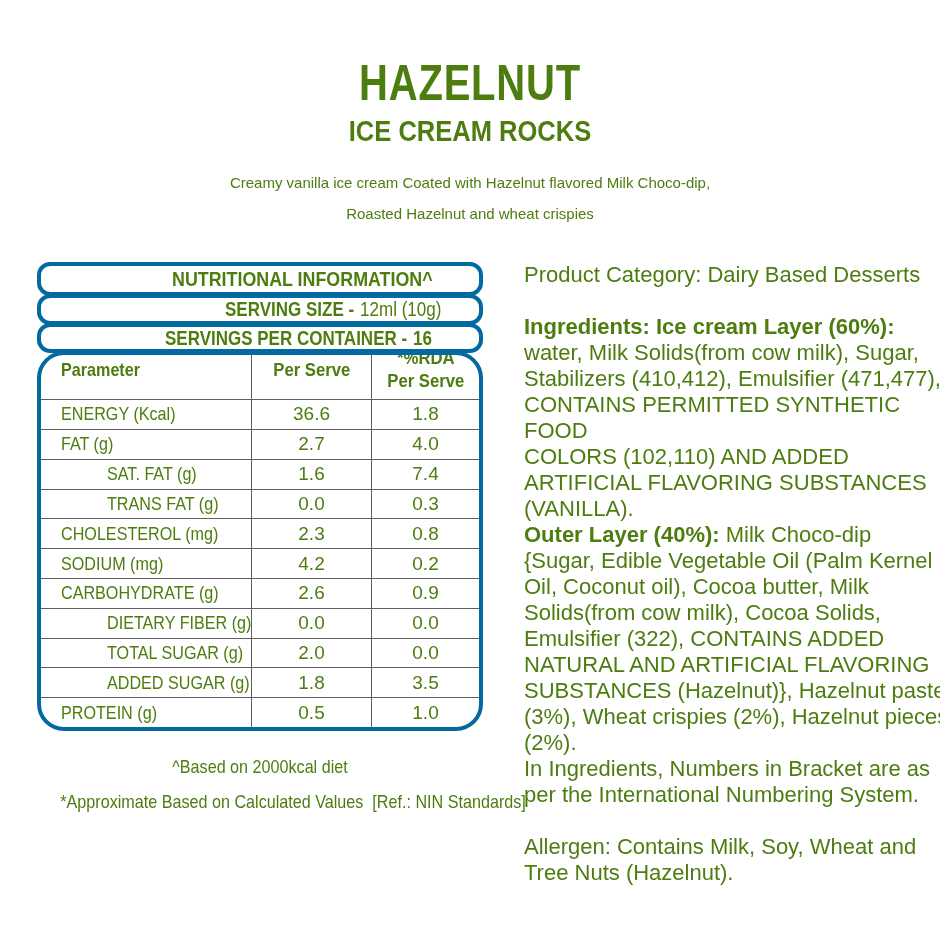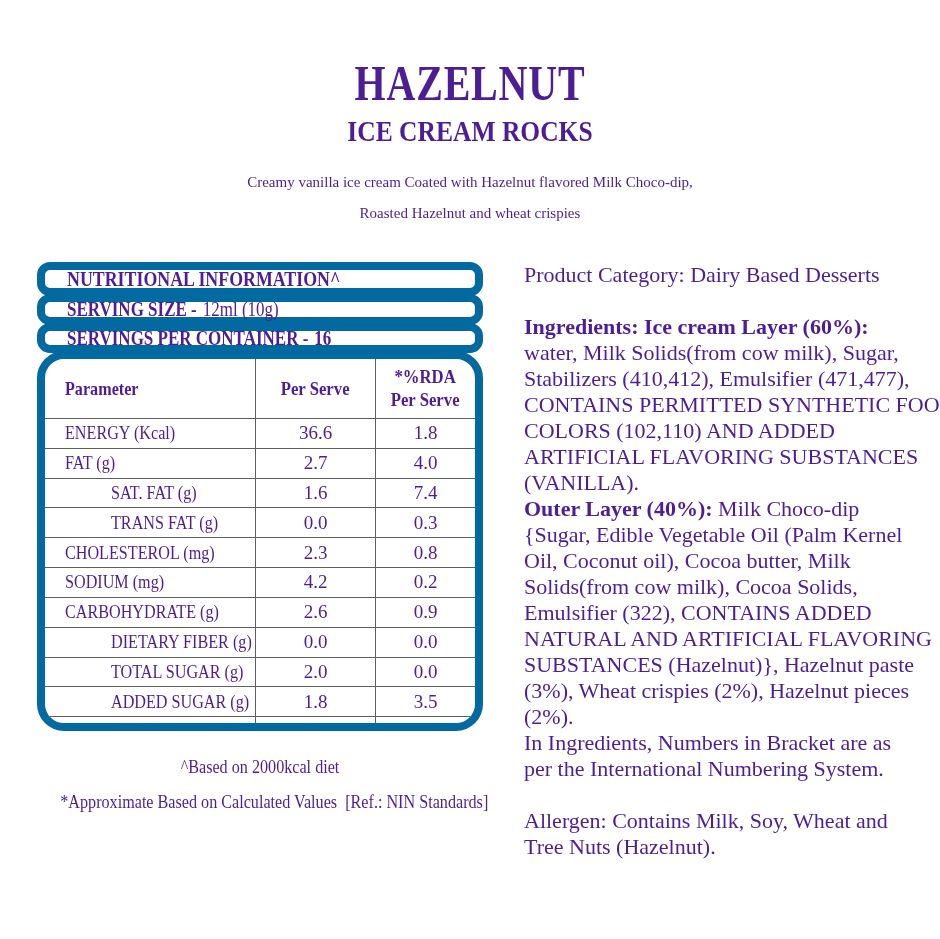--- a/index.html
+++ b/index.html
@@ -1,38 +1,38 @@
 <!DOCTYPE html>
 <html><head>
 <meta charset="utf-8">
 <style>
   html,body{margin:0;padding:0;background:#ffffff;}
   .page{
     position:relative;width:940px;height:939px;background:#ffffff;
-    font-family:Liberation Serif, serif;color:#4c1d95;overflow:hidden;
+    font-family:Liberation Sans, sans-serif;color:#4d7c0f;overflow:hidden;
   }
   
   .title{
     position:absolute;top:54px;left:0;width:940px;text-align:center;
     font-size:50px;font-weight:bold;letter-spacing:1px;
     transform:scaleX(0.80);transform-origin:center;white-space:nowrap;
   }
   .subtitle{
     position:absolute;top:115px;left:0;width:940px;text-align:center;
     font-size:29px;font-weight:bold;
     transform:scaleX(0.88);transform-origin:center;white-space:nowrap;
   }
   .description{
     position:absolute;top:167px;left:0;width:940px;text-align:center;
     font-size:15px;line-height:31px;white-space:pre-line;
   }
   
   .nutri-panel{position:absolute;left:37px;top:262px;width:446px;}
   .band,.tgrid{
-    box-sizing:border-box;border:8px solid #0369a1;border-radius:13px;background:#fff;
+    box-sizing:border-box;border:4px solid #0369a1;border-radius:13px;background:#fff;justify-content:flex-end;
   }
   .band{display:flex;align-items:center;padding-left:22px;position:relative;z-index:1;}
   .band-title{height:34px;}
   .band-2{height:31px;margin-top:-2px;}
   .band-3{height:30px;margin-top:-2px;}
   .band-inner{
     display:flex;align-items:baseline;gap:7px;white-space:nowrap;
     transform:scaleX(0.85);transform-origin:left center;
   }
   .band-title .band-inner span{font-size:21px;font-weight:bold;}

